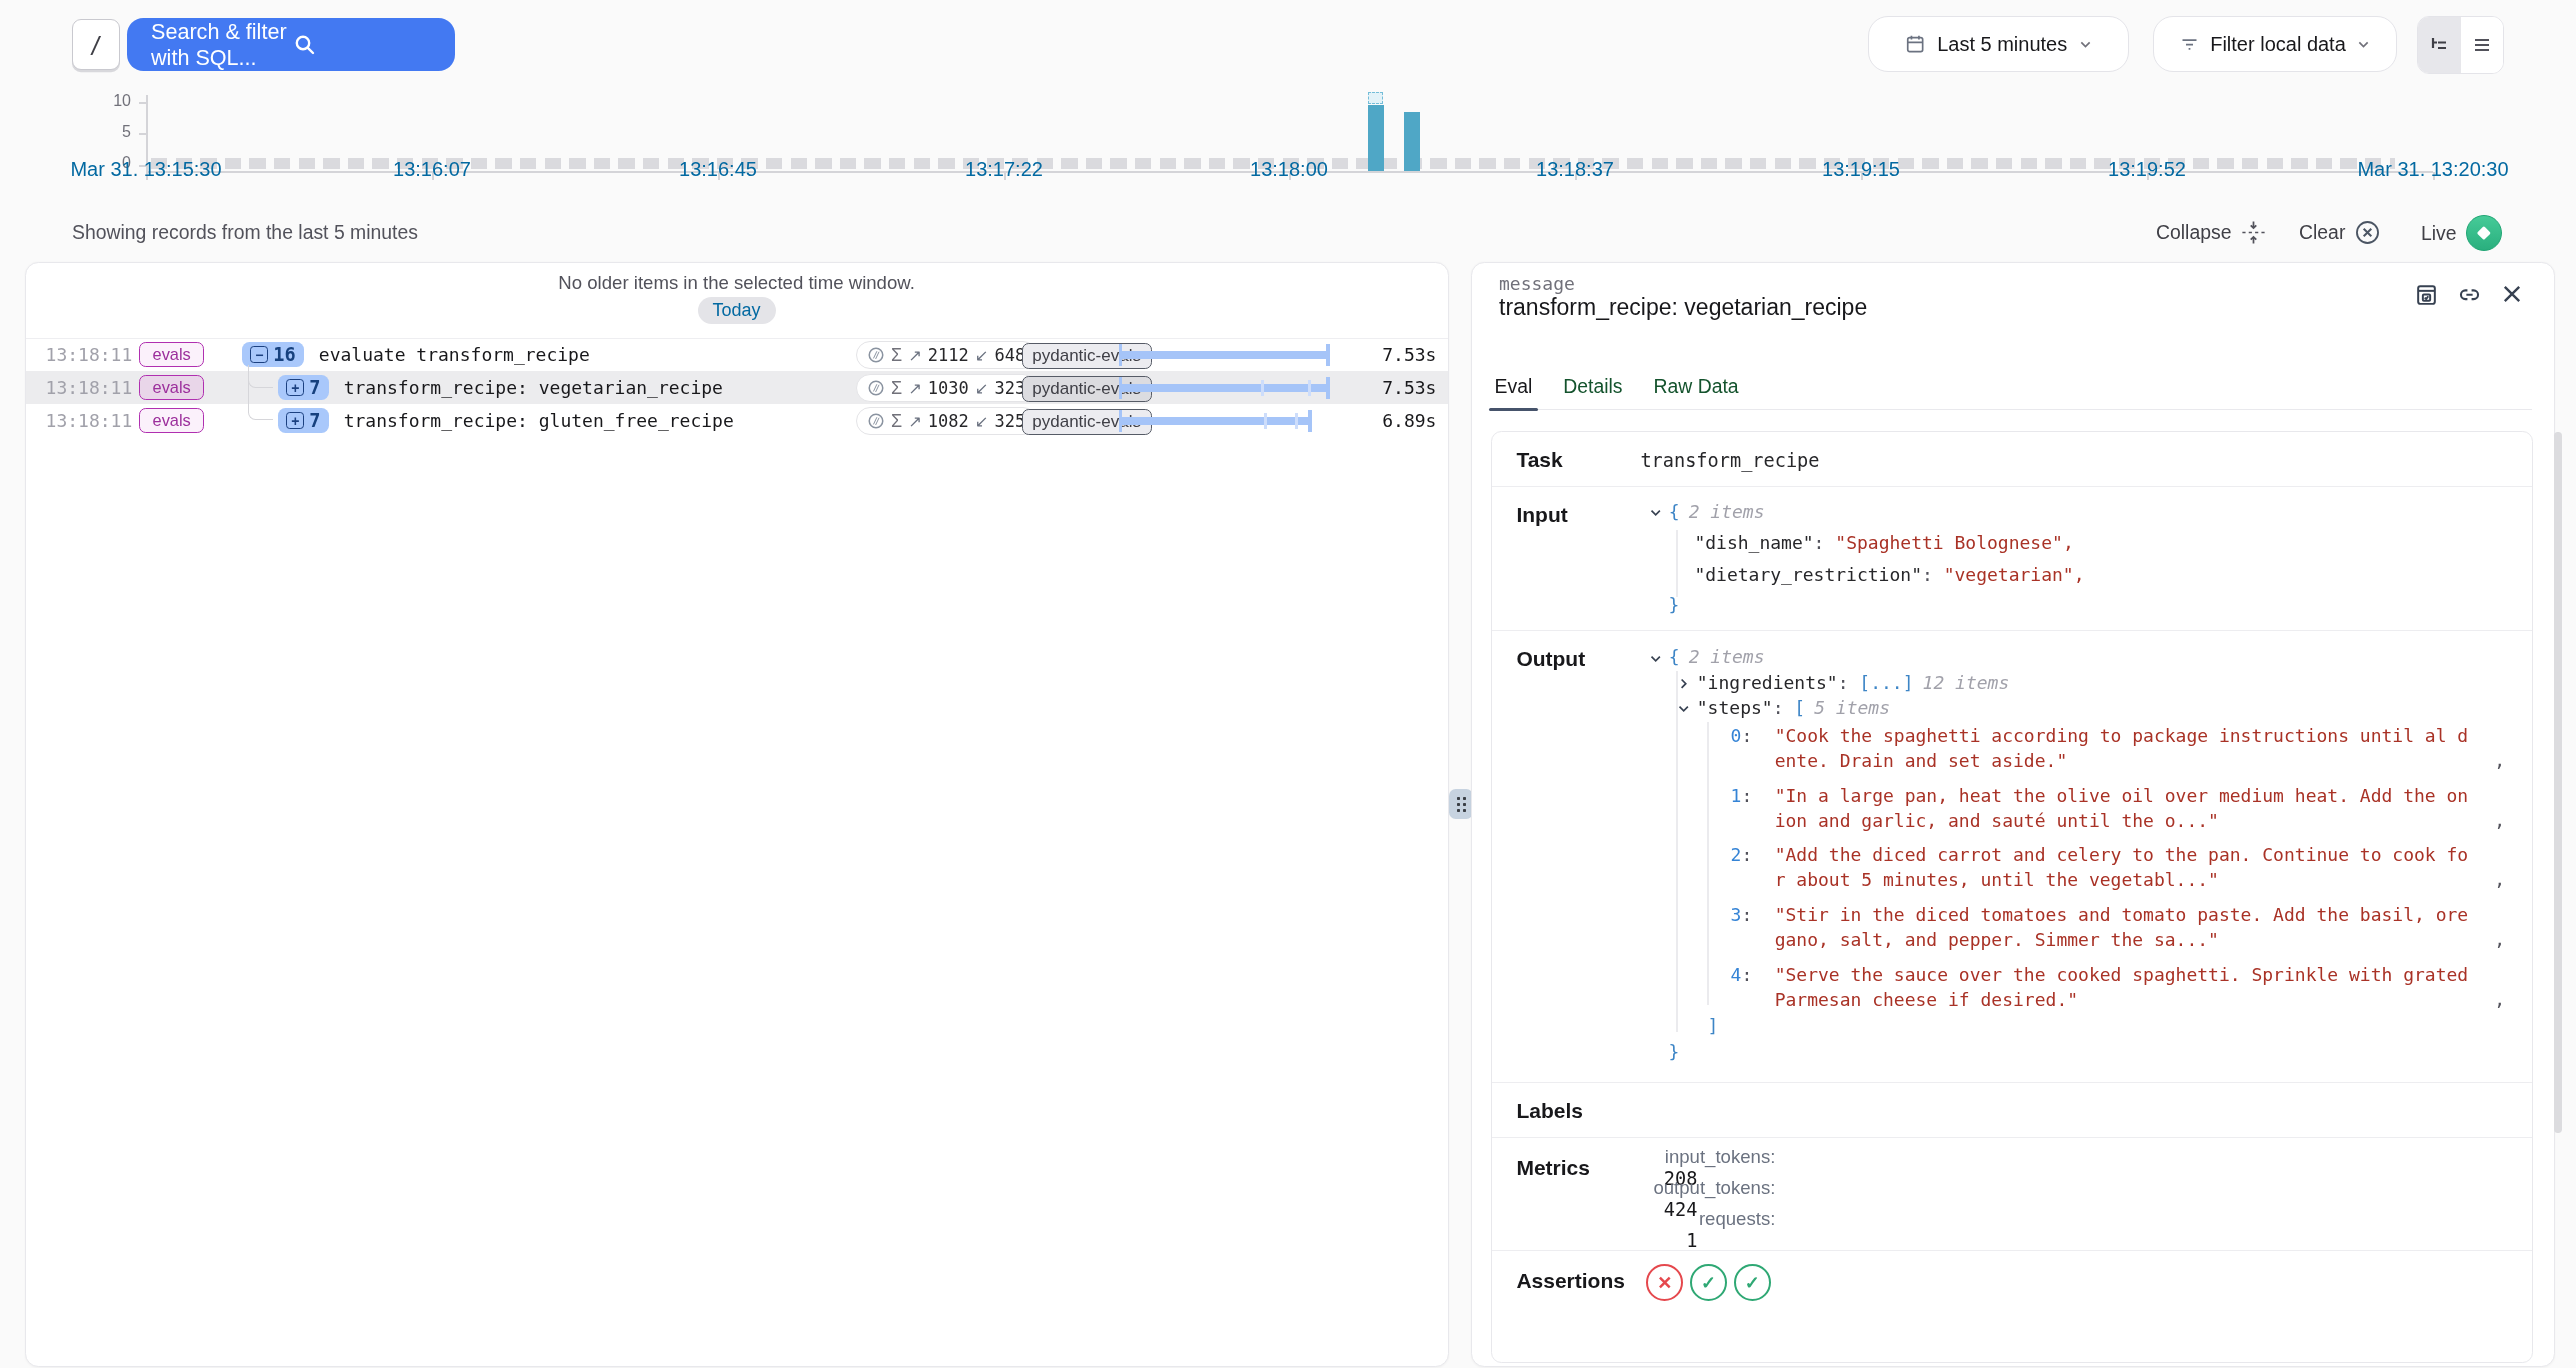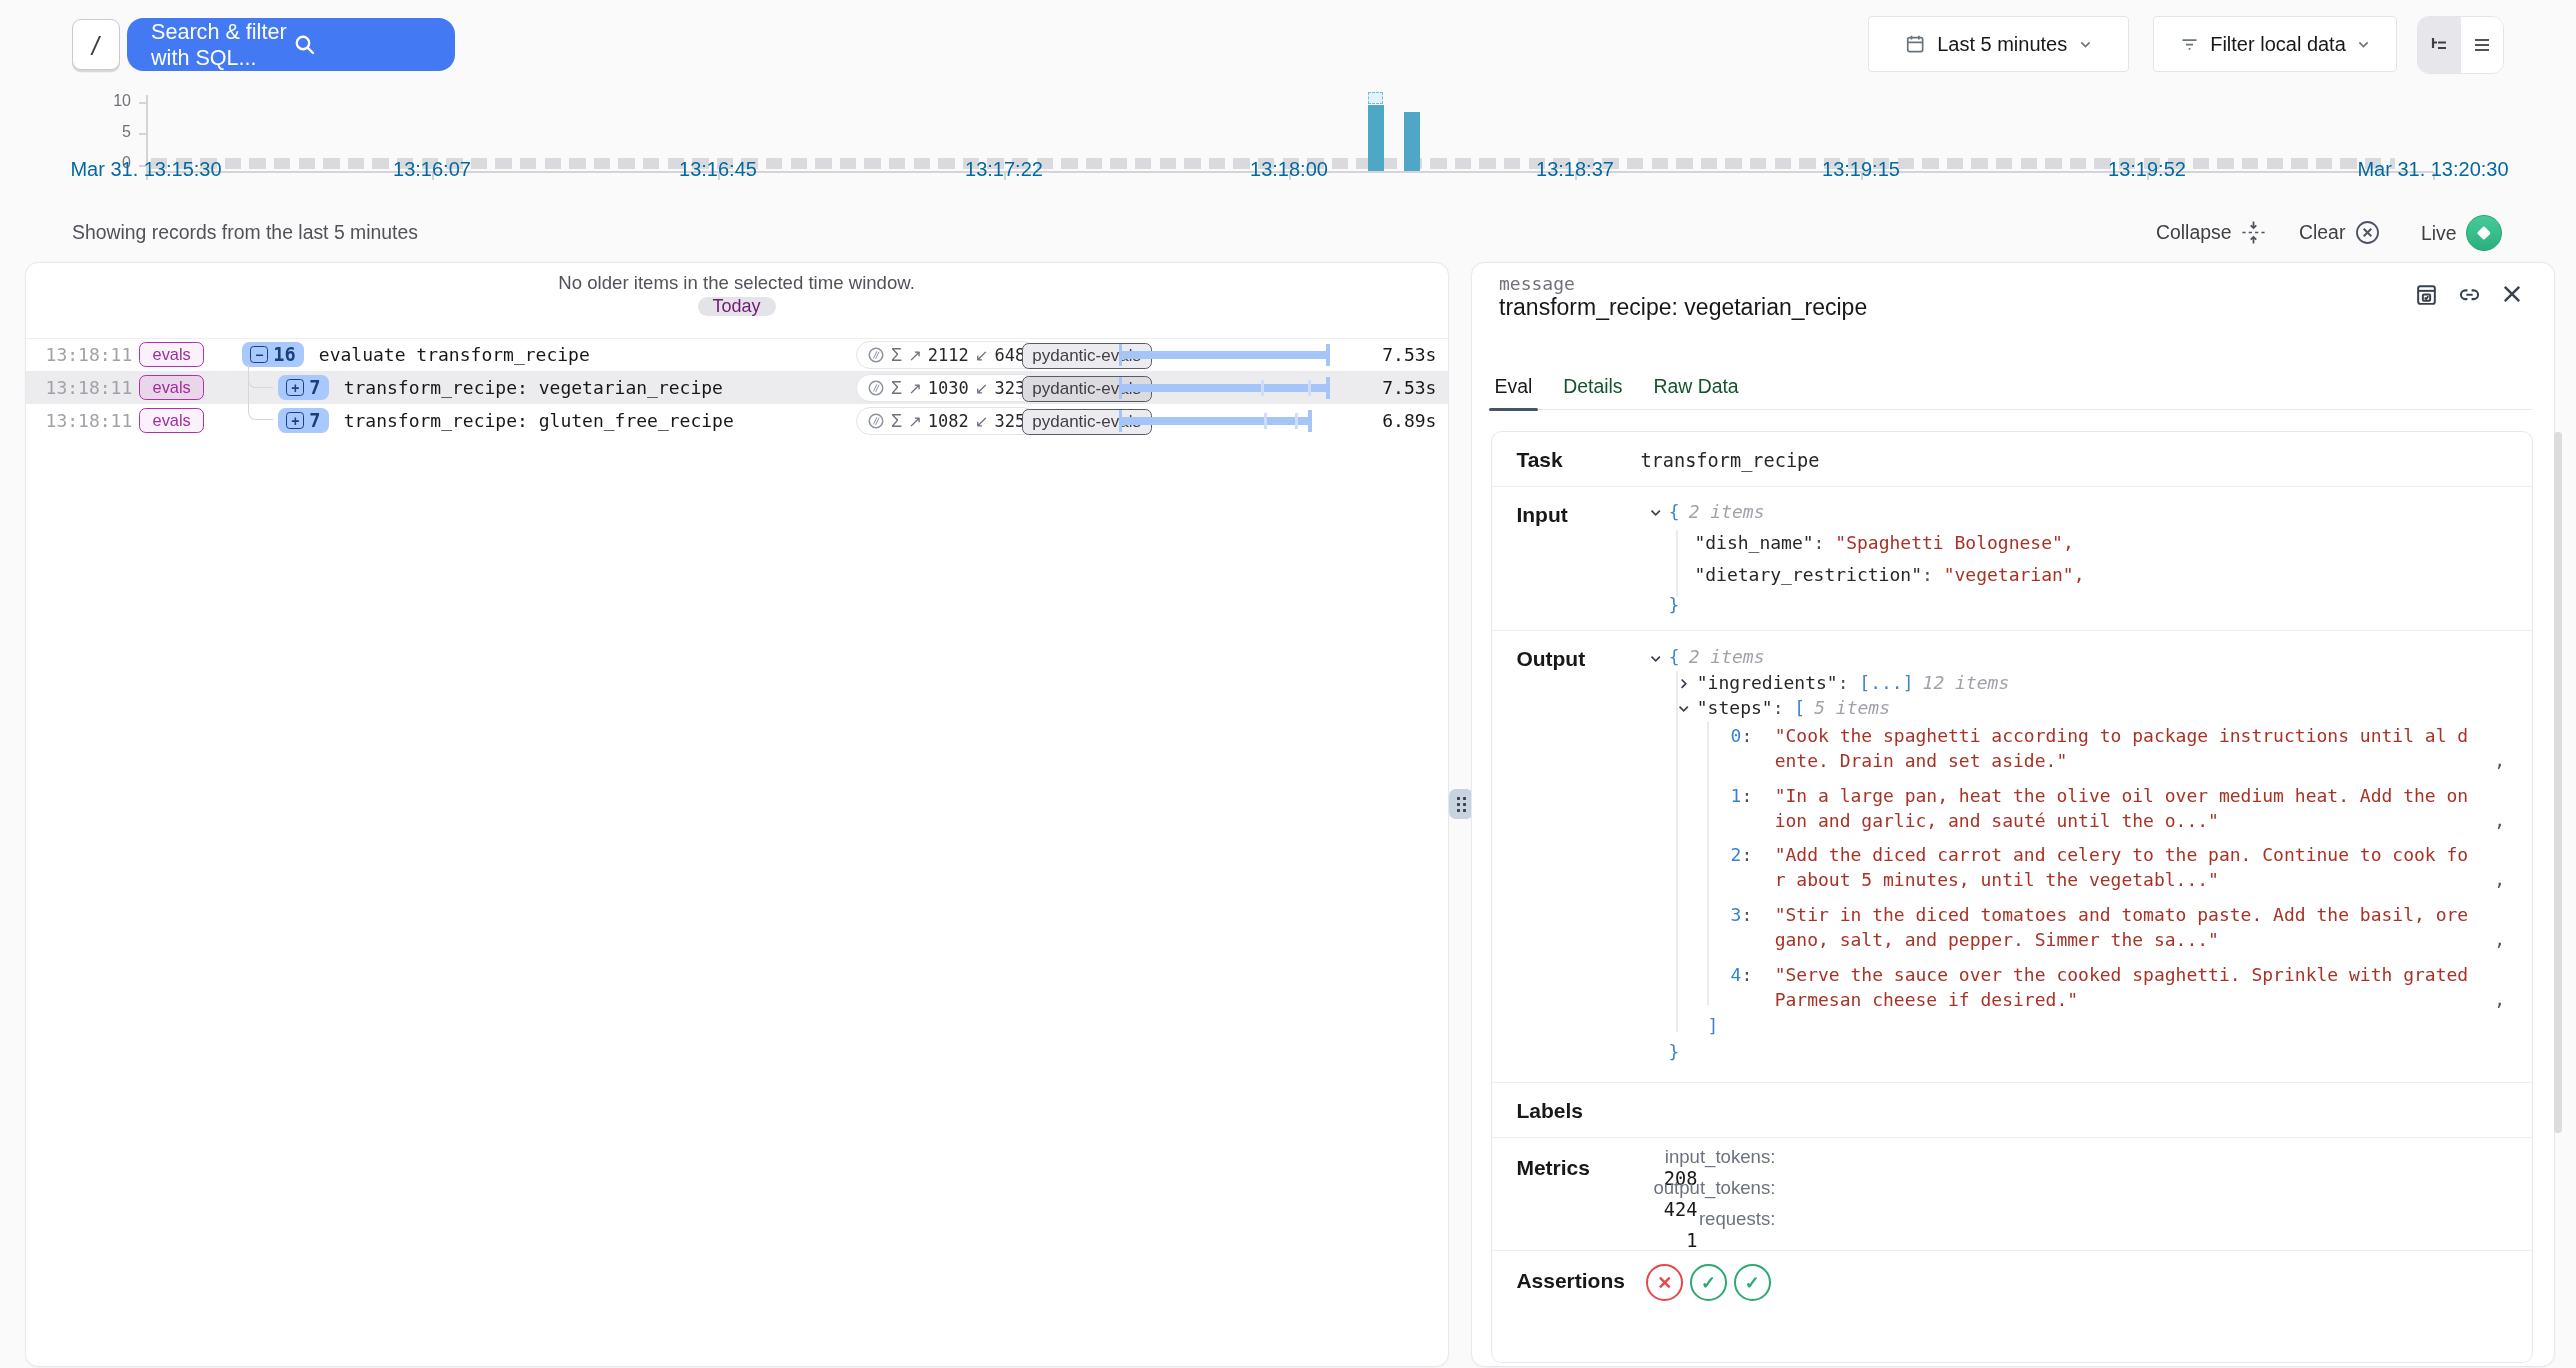--- a/index.html
+++ b/index.html
@@ -7,21 +7,21 @@
   .mono{font-family:"DejaVu Sans Mono",monospace;}
   .abs{position:absolute;}
 
   
   .key-badge{left:72px;top:19.4px;width:46px;height:49px;background:#fff;border:1.5px solid #c9c9cf;border-radius:9px;
     box-shadow:0 2.2px 0 #d8d8dc;display:flex;align-items:center;justify-content:center;
     font-family:"DejaVu Sans Mono",monospace;font-size:22.4px;color:#3f3f46;}
   .search-btn{left:127px;top:18px;width:328px;height:53px;background:#4379f2;border:none;border-radius:16.4px;
     display:flex;align-items:center;padding:0 19.4px 0 24px;cursor:pointer;}
   .search-btn span{color:#fff;font-size:21.6px;flex:1;text-align:left;font-family:"Liberation Sans",sans-serif;}
-  .top-right-btn{background:#fff;border:1.1px solid #e4e4e9;border-radius:4px;display:flex;align-items:center;gap:10.4px;
+  .top-right-btn{background:#fff;border:1.1px solid #e4e4e9;border-radius:20px;display:flex;align-items:center;gap:10.4px;
     padding:0 16.4px;height:56px;font-size:20px;color:#18181b;cursor:pointer;font-family:"Liberation Sans",sans-serif;}
   #time-btn{left:1868px;top:16.4px;width:261px;justify-content:center;}
   #filter-btn{left:2153px;top:16.4px;width:244px;justify-content:center;}
   .segmented{left:2417px;top:16.4px;width:85px;height:56px;background:#fff;border:1.1px solid #e4e4e9;border-radius:12px;
     display:flex;overflow:hidden;}
   .seg-cell{flex:1;display:flex;align-items:center;justify-content:center;cursor:pointer;background:#fff;border:none;}
   .seg-cell.active{background:#e7e7eb;}
 
   
   .ylab{position:absolute;width:42px;text-align:right;font-size:16px;color:#71717a;}
@@ -49,22 +49,22 @@
   .card{background:#fff;border:1.1px solid #e8e8ec;border-radius:13.4px;box-shadow:0 0.7px 2.2px rgba(0,0,0,.04);}
   #left-card{left:24.6px;top:262px;width:1422px;height:1103px;}
   #right-card{left:1471px;top:262px;width:1082px;height:1103px;}
   #divider-handle{left:1449px;top:789px;width:24px;height:30px;background:#c7d3e0;border-radius:6.7px;cursor:col-resize;
     display:grid;grid-template-columns:3px 3px;grid-gap:3px;align-content:center;justify-content:center;}
   #divider-handle i{width:3px;height:3px;background:#3a3f45;border-radius:0.7px;}
   #right-scrollbar{left:2554px;top:432px;width:7.5px;height:701px;background:#dcdcdf;border-radius:3.7px;}
 
   
   .empty-notice{position:absolute;top:9px;left:0;right:0;text-align:center;font-size:18.6px;color:#52525b;}
-  .today-pill{position:absolute;top:34px;left:50%;transform:translateX(-50%);height:19px;background:#e4e4e8;
-    border-radius:14px;padding:0 15px;display:flex;align-items:center;font-size:18px;color:#701a75;}
+  .today-pill{position:absolute;top:34px;left:50%;transform:translateX(-50%);height:27px;background:#e4e4e8;
+    border-radius:14px;padding:0 15px;display:flex;align-items:center;font-size:18px;color:#0369a1;}
   .list-divider{position:absolute;top:75px;left:0;right:0;height:0.7px;background:#eeeef1;}
   #trace-rows{position:absolute;top:75px;left:0;right:0;}
   .trow{height:33px;display:flex;align-items:center;padding-left:20px;position:relative;cursor:pointer;}
   .trow.sel{background:#ececee;}
   .t-time{width:75px;font-size:18px;color:#a1a1aa;font-family:"DejaVu Sans Mono",monospace;}
   .scope-badge{margin-left:18.6px;width:63px;height:22.4px;border:1.5px solid #b02fb0;border-radius:6.7px;background:#fbf1fb;
     display:flex;align-items:center;justify-content:center;font-size:16.4px;color:#9c2f9c;}
   .sel .scope-badge{background:#e9d6e9;}
   .tree-badge{height:25px;background:#a9c8fb;border-radius:7.5px;display:flex;align-items:center;gap:5.2px;padding:0 8.2px;}
   .tb-sq{width:15.7px;height:15.7px;border:1.9px solid #1b4080;border-radius:3.7px;display:flex;align-items:center;

